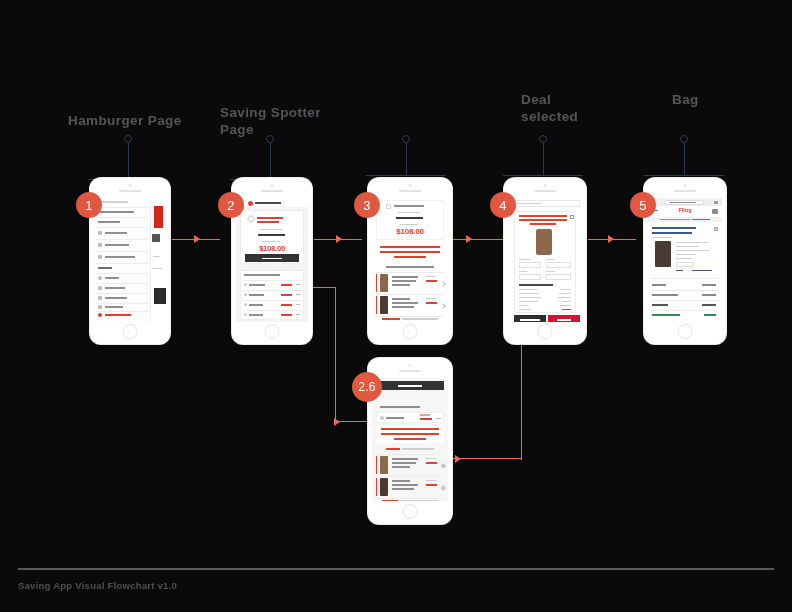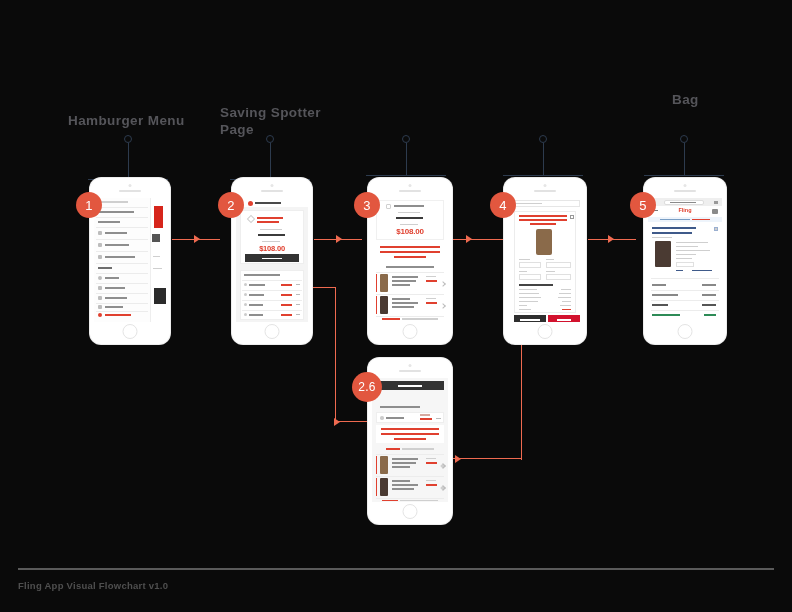--- a/index.html
+++ b/index.html
@@ -48,23 +48,25 @@
 
   
   #rule{position:absolute;left:18px;top:568px;width:756px;height:1.6px;background:#5a5a5a;}
   #footnote{position:absolute;left:18px;top:580px;color:#4f4f4f;font-size:9.5px;font-weight:bold;letter-spacing:.25px;}
 </style>
 </head>
 <body>
 
 <div id="stage">
 
-  <div class="step-head" style="left:68px;top:112px;width:150px;">Hamburger Menu</div>
+  <div class="step-head" style="left:68px;top:112px;width:150px;">Hamburger Page</div>
   <div class="step-head" style="left:220px;top:104px;width:130px;">Saving Spotter
 Page</div>
+  <div class="step-head" style="left:521px;top:91px;width:110px;">Deal
+selected</div>
   <div class="step-head" style="left:672px;top:91px;width:80px;">Bag</div>
 
   <div class="marker" style="left:128px;top:135px;">
     <div class="ring"></div>
     <div class="stem" style="height:36px;"></div>
     <div class="bar" style="left:-40px;top:44px;width:80px;"></div>
   </div>
   <div class="marker" style="left:270px;top:135px;">
     <div class="ring"></div>
     <div class="stem" style="height:36px;"></div>
@@ -387,15 +389,15 @@
       <div class="lnd" style="left:4px;top:106px;width:16px;height:1.8px;background:#555;"></div>
       <div class="lnd" style="left:54px;top:106px;width:14px;height:1.8px;background:#555;"></div>
       <div class="sep" style="left:3px;top:112px;width:68px;"></div>
       <div class="ln" style="left:4px;top:116px;width:28px;height:1.6px;background:#2e8b57;"></div>
       <div class="ln" style="left:56px;top:116px;width:12px;height:1.6px;background:#2e8b57;"></div>
     </div>
   </div>
   <div class="badge" style="left:630px;top:192px;width:26px;height:26px;">5</div>
 
   <div id="rule"></div>
-  <div id="footnote">Fling App Visual Flowchart v1.0</div>
+  <div id="footnote">Saving App Visual Flowchart v1.0</div>
 
 </div>
 
 </body></html>

